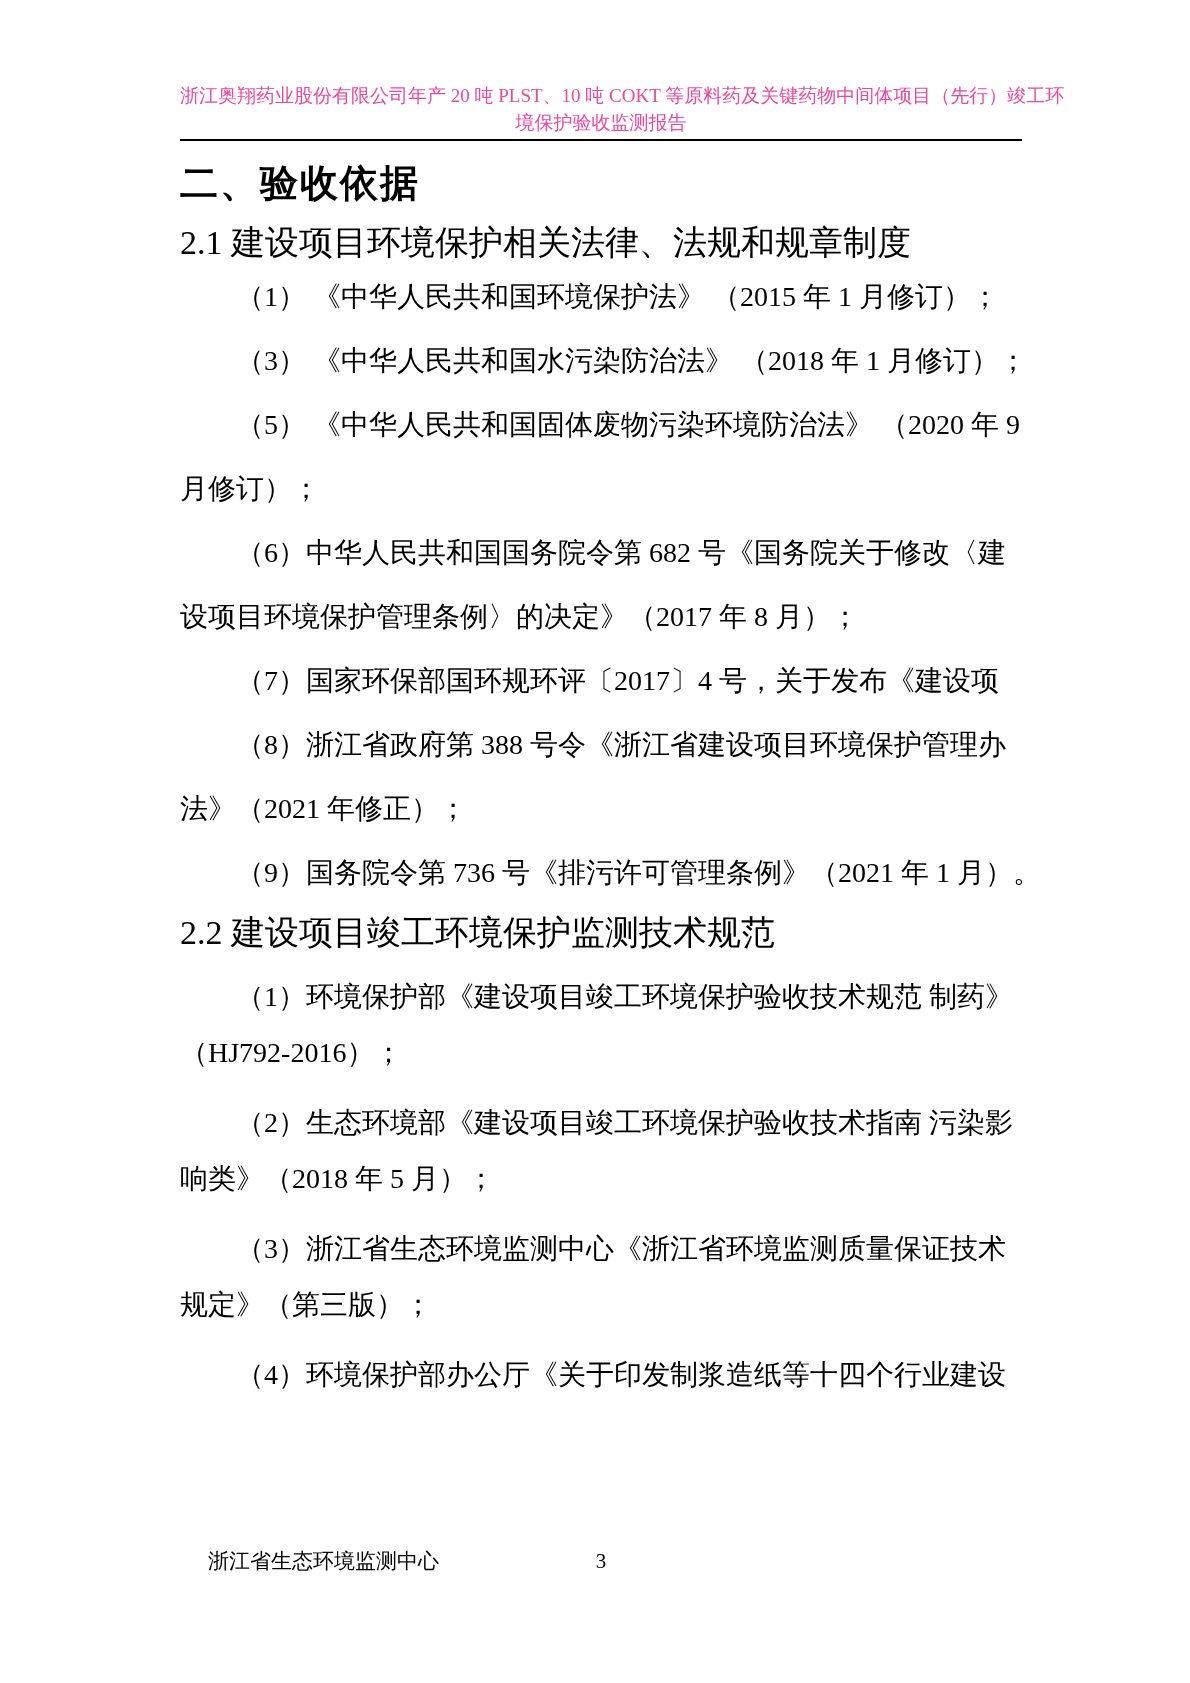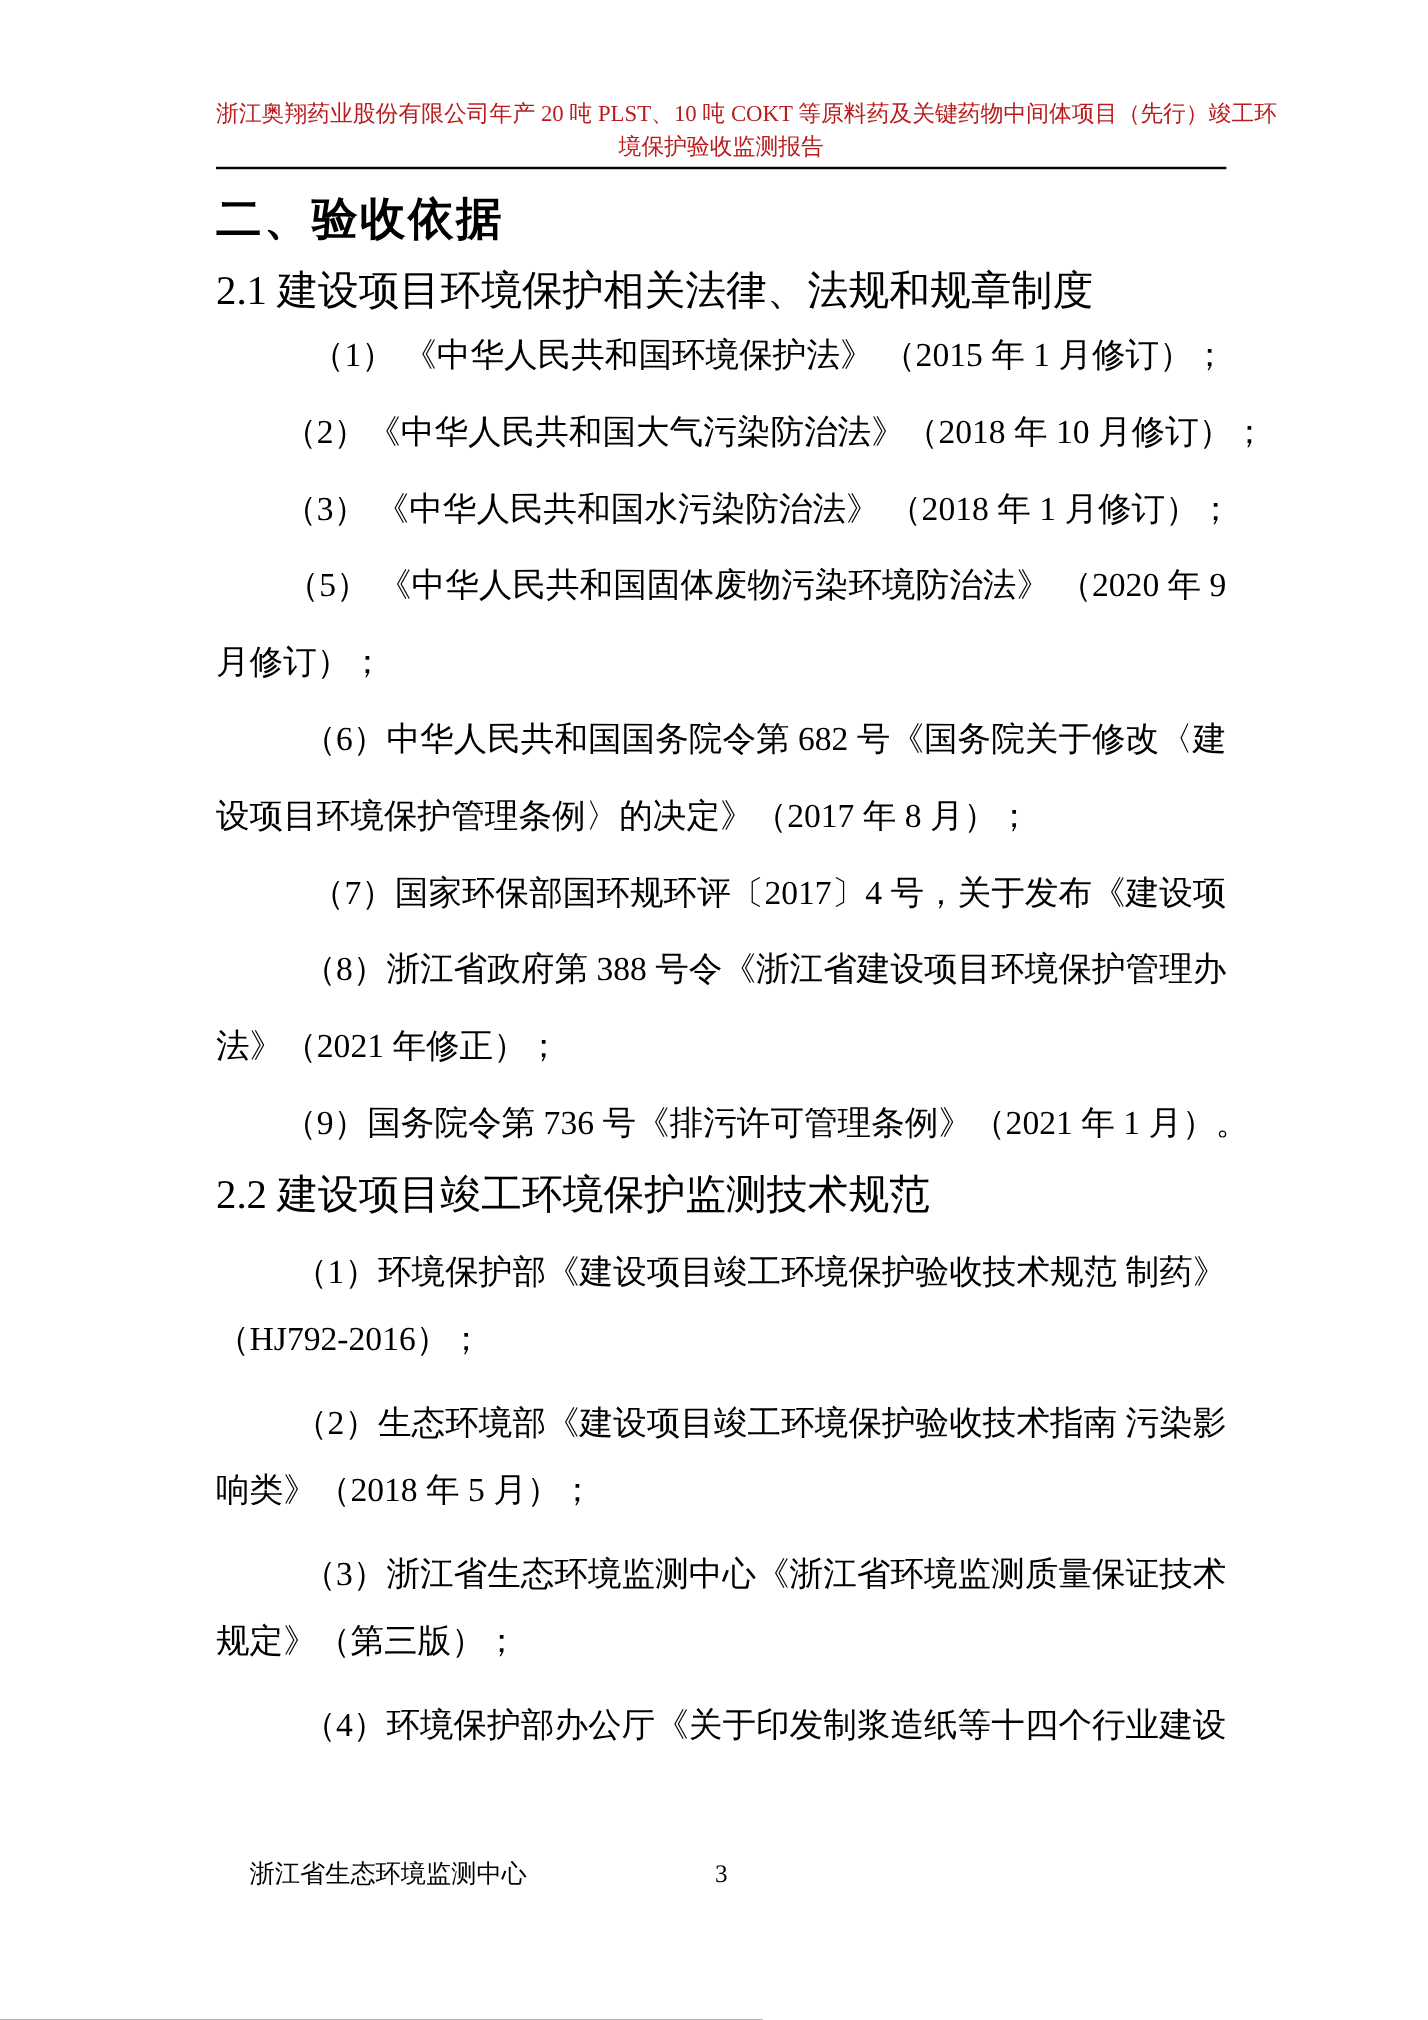--- a/index.html
+++ b/index.html
@@ -13,21 +13,21 @@
     font-family: "Liberation Serif", "DejaVu Serif", serif;
     overflow: hidden;
     box-sizing: border-box;
     padding: 82px 168px 0 180px;
   }
   
   .header-text {
     text-align: center;
     font-size: 19px;
     line-height: 27px;
-    color: #b91c1c;
+    color: #ec4899;
   }
   .header-text .hline { white-space: nowrap; }
   .header-rule {
     border-bottom: 2px solid #000;
     margin-top: 3px;
   }
   
   .doc-title {
     margin: 16px 0 0 0;
     text-align: left;
@@ -47,21 +47,21 @@
   .sec-heading.second { margin-top: 6px; }
   
   .para { margin: 0; }
   .line {
     font-size: 28px;
     white-space: nowrap;
   }
   .s21 .line { line-height: 64px; }
   .s22 { margin-top: 14px; }
   .s22 .line { line-height: 56px; }
-  .indent { text-indent: 56px; text-align: right; }
+  .indent { text-indent: 56px; }
   
   .footer {
     position: absolute;
     left: 180px;
     right: 168px;
     top: 1548px;
     font-size: 21px;
     line-height: 26px;
   }
   .footer .org { margin-left: 28px; }
@@ -83,23 +83,20 @@
     </div>
     <div class="header-rule"></div>
   </div>
 
   <div class="doc-title">二、验收依据</div>
 
   <div class="sec-heading">2.1 建设项目环境保护相关法律、法规和规章制度</div>
 
   <div class="para s21">
     <div class="line indent">（1） 《中华人民共和国环境保护法》 （2015 年 1 月修订）；</div>
-  </div>
-  <div class="para s21">
-    <div class="line indent">（2）《中华人民共和国大气污染防治法》（2018 年 10 月修订）；</div>
   </div>
   <div class="para s21">
     <div class="line indent">（3） 《中华人民共和国水污染防治法》 （2018 年 1 月修订）；</div>
   </div>
   <div class="para s21">
     <div class="line indent">（5） 《中华人民共和国固体废物污染环境防治法》 （2020 年 9</div>
     <div class="line">月修订）；</div>
   </div>
   <div class="para s21">
     <div class="line indent">（6）中华人民共和国国务院令第 682 号《国务院关于修改〈建</div>

